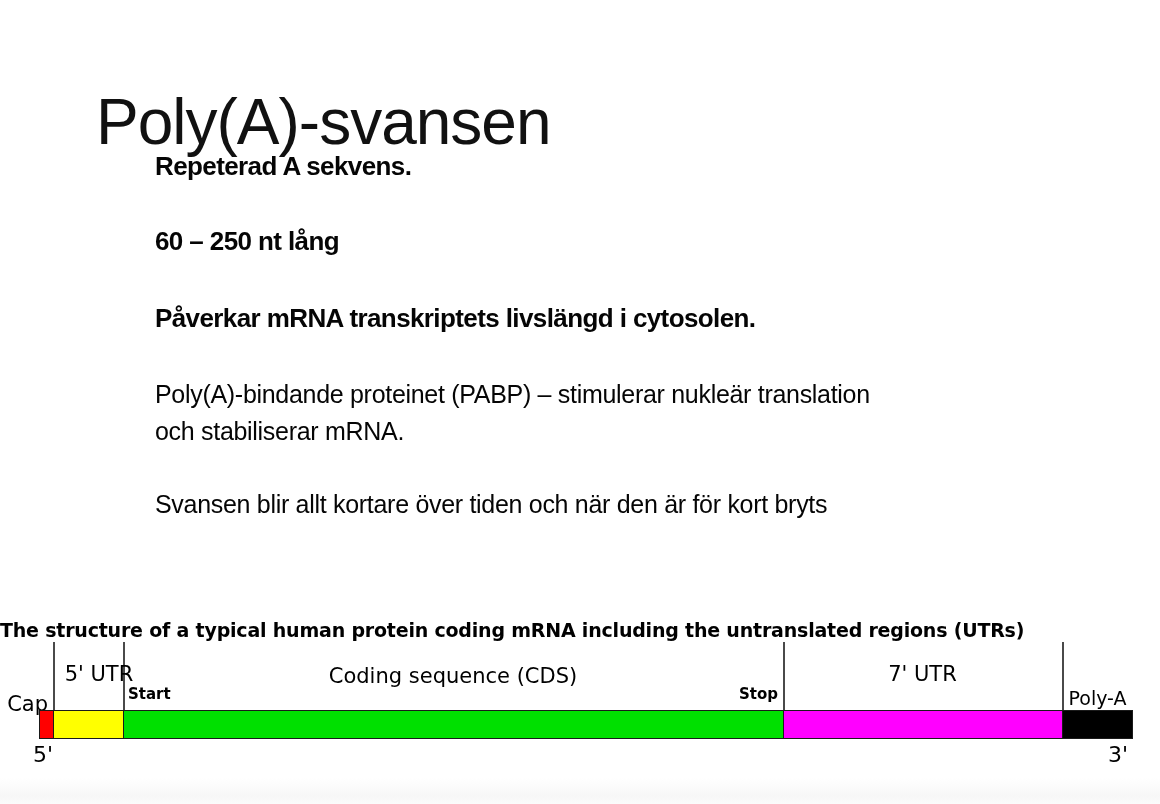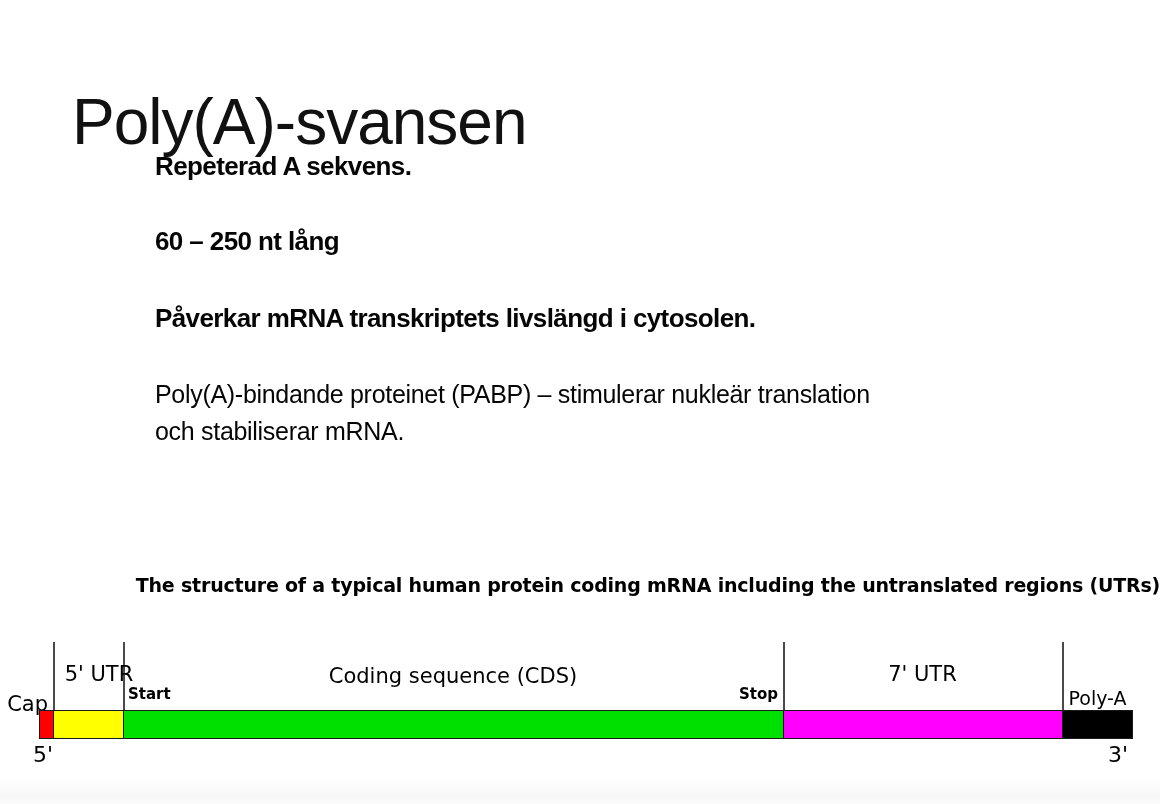--- a/index.html
+++ b/index.html
@@ -5,38 +5,38 @@
   html,body{margin:0;padding:0;background:#ffffff;}
   .slide{
     position:relative;
     width:1160px;height:804px;
     background:#ffffff;
     overflow:hidden;
     font-family:"Liberation Sans", sans-serif;
     color:#0a0a0a;
   }
   .slide-title{
-    position:absolute;left:72px;top:42px;
+    position:absolute;left:96px;top:42px;
     font-size:64px;font-weight:400;letter-spacing:-1px;
     color:#111111;white-space:nowrap;
   }
   .body-text{position:absolute;left:155px;top:0;width:900px;}
   .para{
     position:absolute;margin:0;
     font-size:25px;line-height:37px;letter-spacing:-0.3px;
     color:#050505;white-space:nowrap;
   }
   .para.bold{font-weight:700;font-size:26px;letter-spacing:-0.6px;}
   .para .line{display:block;}
   .p0{top:148px;} .p1{top:223px;} .p2{top:300px;} .p3{top:376px;} .p4{top:486px;}
 
   
   .diagram-title{
-    position:absolute;left:0;top:574px;width:1160px;
-    text-align:right;
+    position:absolute;left:0;top:619px;width:1160px;
+    text-align:left;
     font-family:"DejaVu Sans", sans-serif;
     font-size:19px;font-weight:700;letter-spacing:-0.2px;
     color:#000000;white-space:nowrap;
   }
   .vline{position:absolute;top:642px;height:68px;width:1.5px;background:#4a4a4a;}
   .vl-1{left:53px;} .vl-2{left:123px;} .vl-3{left:783px;} .vl-4{left:1062px;}
 
   .seg{position:absolute;top:710px;height:29px;box-sizing:border-box;border:1px solid #1a1a1a;}
   .seg-cap {left:39px;  width:15px;}
   .seg-5utr{left:53px;  width:71px;}
@@ -82,20 +82,21 @@
       <span class="line">60 – 250 nt lång</span>
     </p>
     <p class="para bold p2">
       <span class="line">Påverkar mRNA transkriptets livslängd i cytosolen.</span>
     </p>
     <p class="para p3">
       <span class="line">Poly(A)-bindande proteinet (PABP) – stimulerar nukleär translation</span>
       <span class="line">och stabiliserar mRNA.</span>
     </p>
     <p class="para p4">
+      <span class="line">Svansen blir allt kortare över tiden och när den är för kort bryts</span>
     </p>
   </div>
 
   <div>
     <div class="diagram-title">The structure of a typical human protein coding mRNA including the untranslated regions (UTRs)</div>
 
     <div class="vline vl-1"></div>
     <div class="vline vl-2"></div>
     <div class="vline vl-3"></div>
     <div class="vline vl-4"></div>

